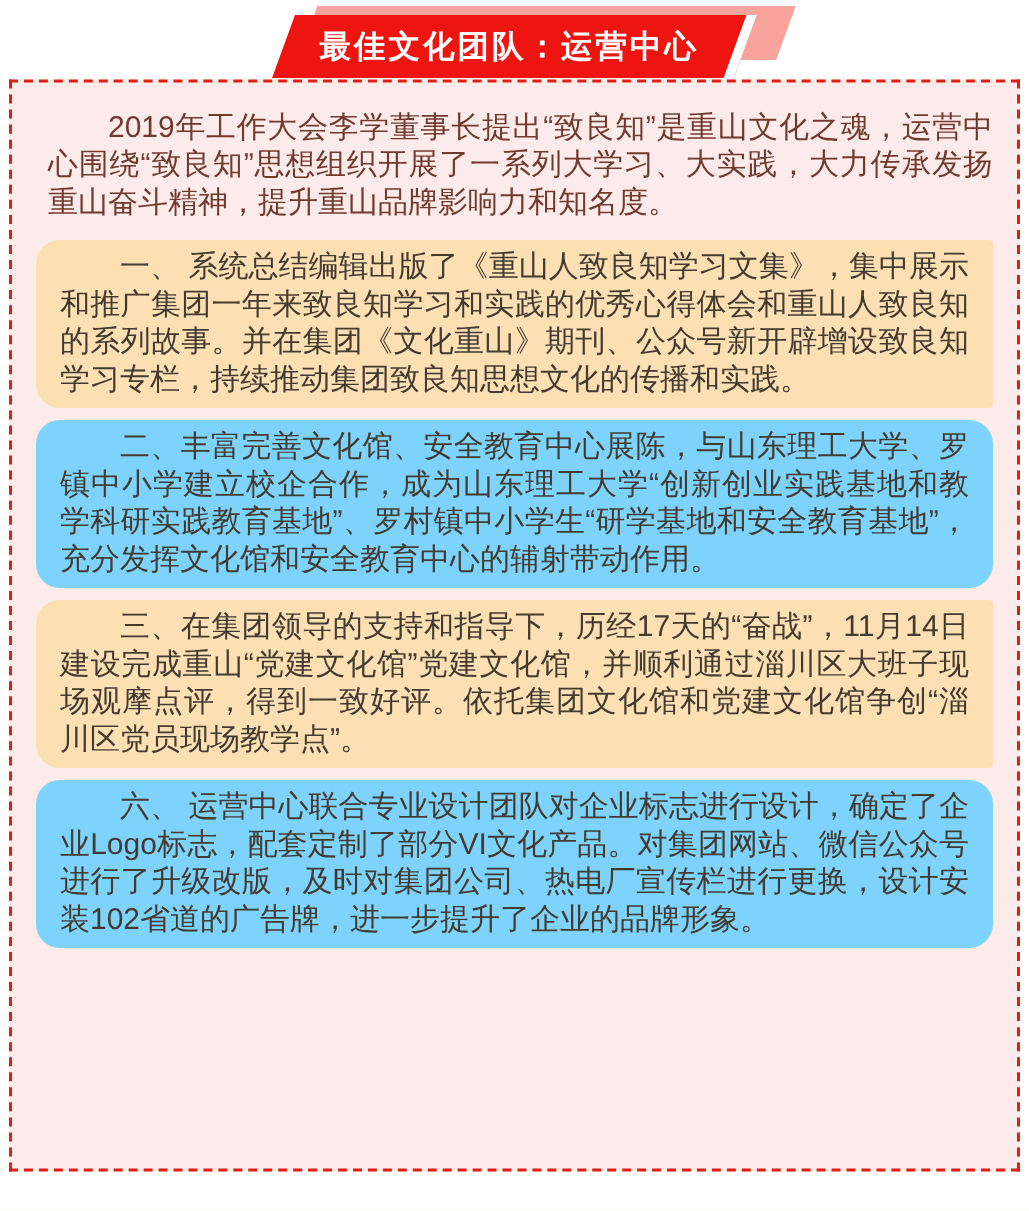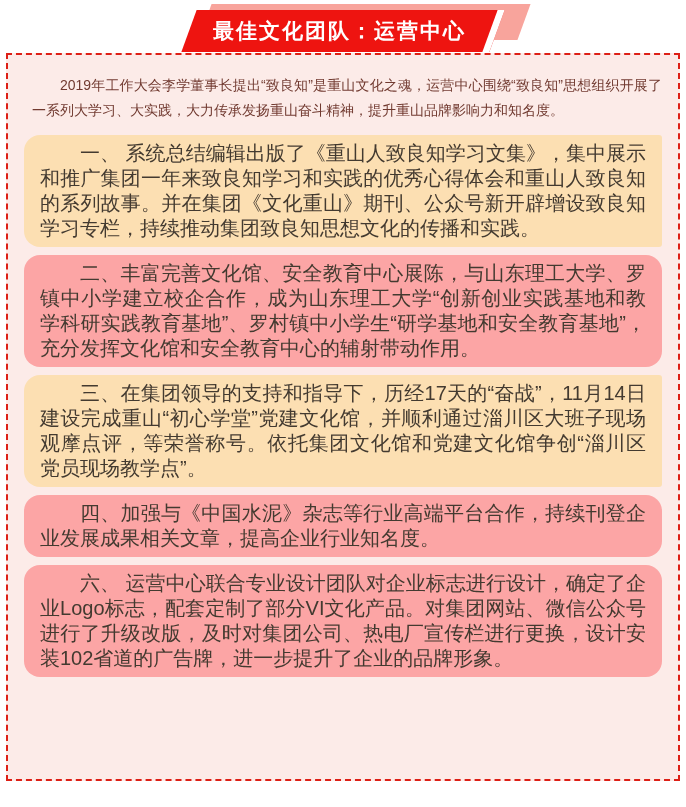--- a/index.html
+++ b/index.html
@@ -40,41 +40,41 @@
   .main-box{
     box-sizing:border-box;
     margin:7px 6px 0 6px;
     border:2px dashed #dd1f16;
     background:#fcebe8;
     padding:16px 16px 18px 16px;
     min-height:728px;
   }
   .intro{
     color:#713a30;
-    font-size:14px;
+    font-size:20px;
     line-height:25px;
     text-align:justify;
     text-indent:2em;
     margin:2px 0 12px 8px;
   }
   .sec{
     font-size:20px;
     line-height:25px;
     color:#433a30;
     text-align:justify;
     text-indent:2em;
     padding:6px 16px;
     margin-bottom:8px;
   }
   .sec.orange{
     background:#fcdfb2;
     border-radius:16px 3px 3px 16px;
   }
   .sec.cyan{
-    background:#fca5a5;
+    background:#7dd3fc;
     border-radius:16px;
   }
   .sec:last-child{margin-bottom:0;}
 </style>
 </head>
 <body>
 
 <div class="banner-area">
   <div class="banner">
     <div class="banner-back"></div>
@@ -87,21 +87,18 @@
 <div class="main-box">
   <p class="intro">2019年工作大会李学董事长提出“致良知”是重山文化之魂，运营中心围绕“致良知”思想组织开展了一系列大学习、大实践，大力传承发扬重山奋斗精神，提升重山品牌影响力和知名度。</p>
 
   <div class="sec orange">
     <span>一、 系统总结编辑出版了《重山人致良知学习文集》，集中展示和推广集团一年来致良知学习和实践的优秀心得体会和重山人致良知的系列故事。并在集团《文化重山》期刊、公众号新开辟增设致良知学习专栏，持续推动集团致良知思想文化的传播和实践。</span>
   </div>
   <div class="sec cyan">
     <span>二、丰富完善文化馆、安全教育中心展陈，与山东理工大学、罗镇中小学建立校企合作，成为山东理工大学“创新创业实践基地和教学科研实践教育基地”、罗村镇中小学生“研学基地和安全教育基地”，充分发挥文化馆和安全教育中心的辅射带动作用。</span>
   </div>
   <div class="sec orange">
-    <span>三、在集团领导的支持和指导下，历经17天的“奋战”，11月14日建设完成重山“初心学堂”党建文化馆，并顺利通过淄川区大班子现场观摩点评，等荣誉称号。依托集团文化馆和党建文化馆争创“淄川区党员现场教学点”。</span>
-  </div>
-  <div class="sec cyan">
-    <span>四、加强与《中国水泥》杂志等行业高端平台合作，持续刊登企业发展成果相关文章，提高企业行业知名度。</span>
+    <span>三、在集团领导的支持和指导下，历经17天的“奋战”，11月14日建设完成重山“党建文化馆”党建文化馆，并顺利通过淄川区大班子现场观摩点评，得到一致好评。依托集团文化馆和党建文化馆争创“淄川区党员现场教学点”。</span>
   </div>
   <div class="sec cyan">
     <span>六、 运营中心联合专业设计团队对企业标志进行设计，确定了企业Logo标志，配套定制了部分VI文化产品。对集团网站、微信公众号进行了升级改版，及时对集团公司、热电厂宣传栏进行更换，设计安装102省道的广告牌，进一步提升了企业的品牌形象。</span>
   </div>
 </div>
 
 </body></html>

